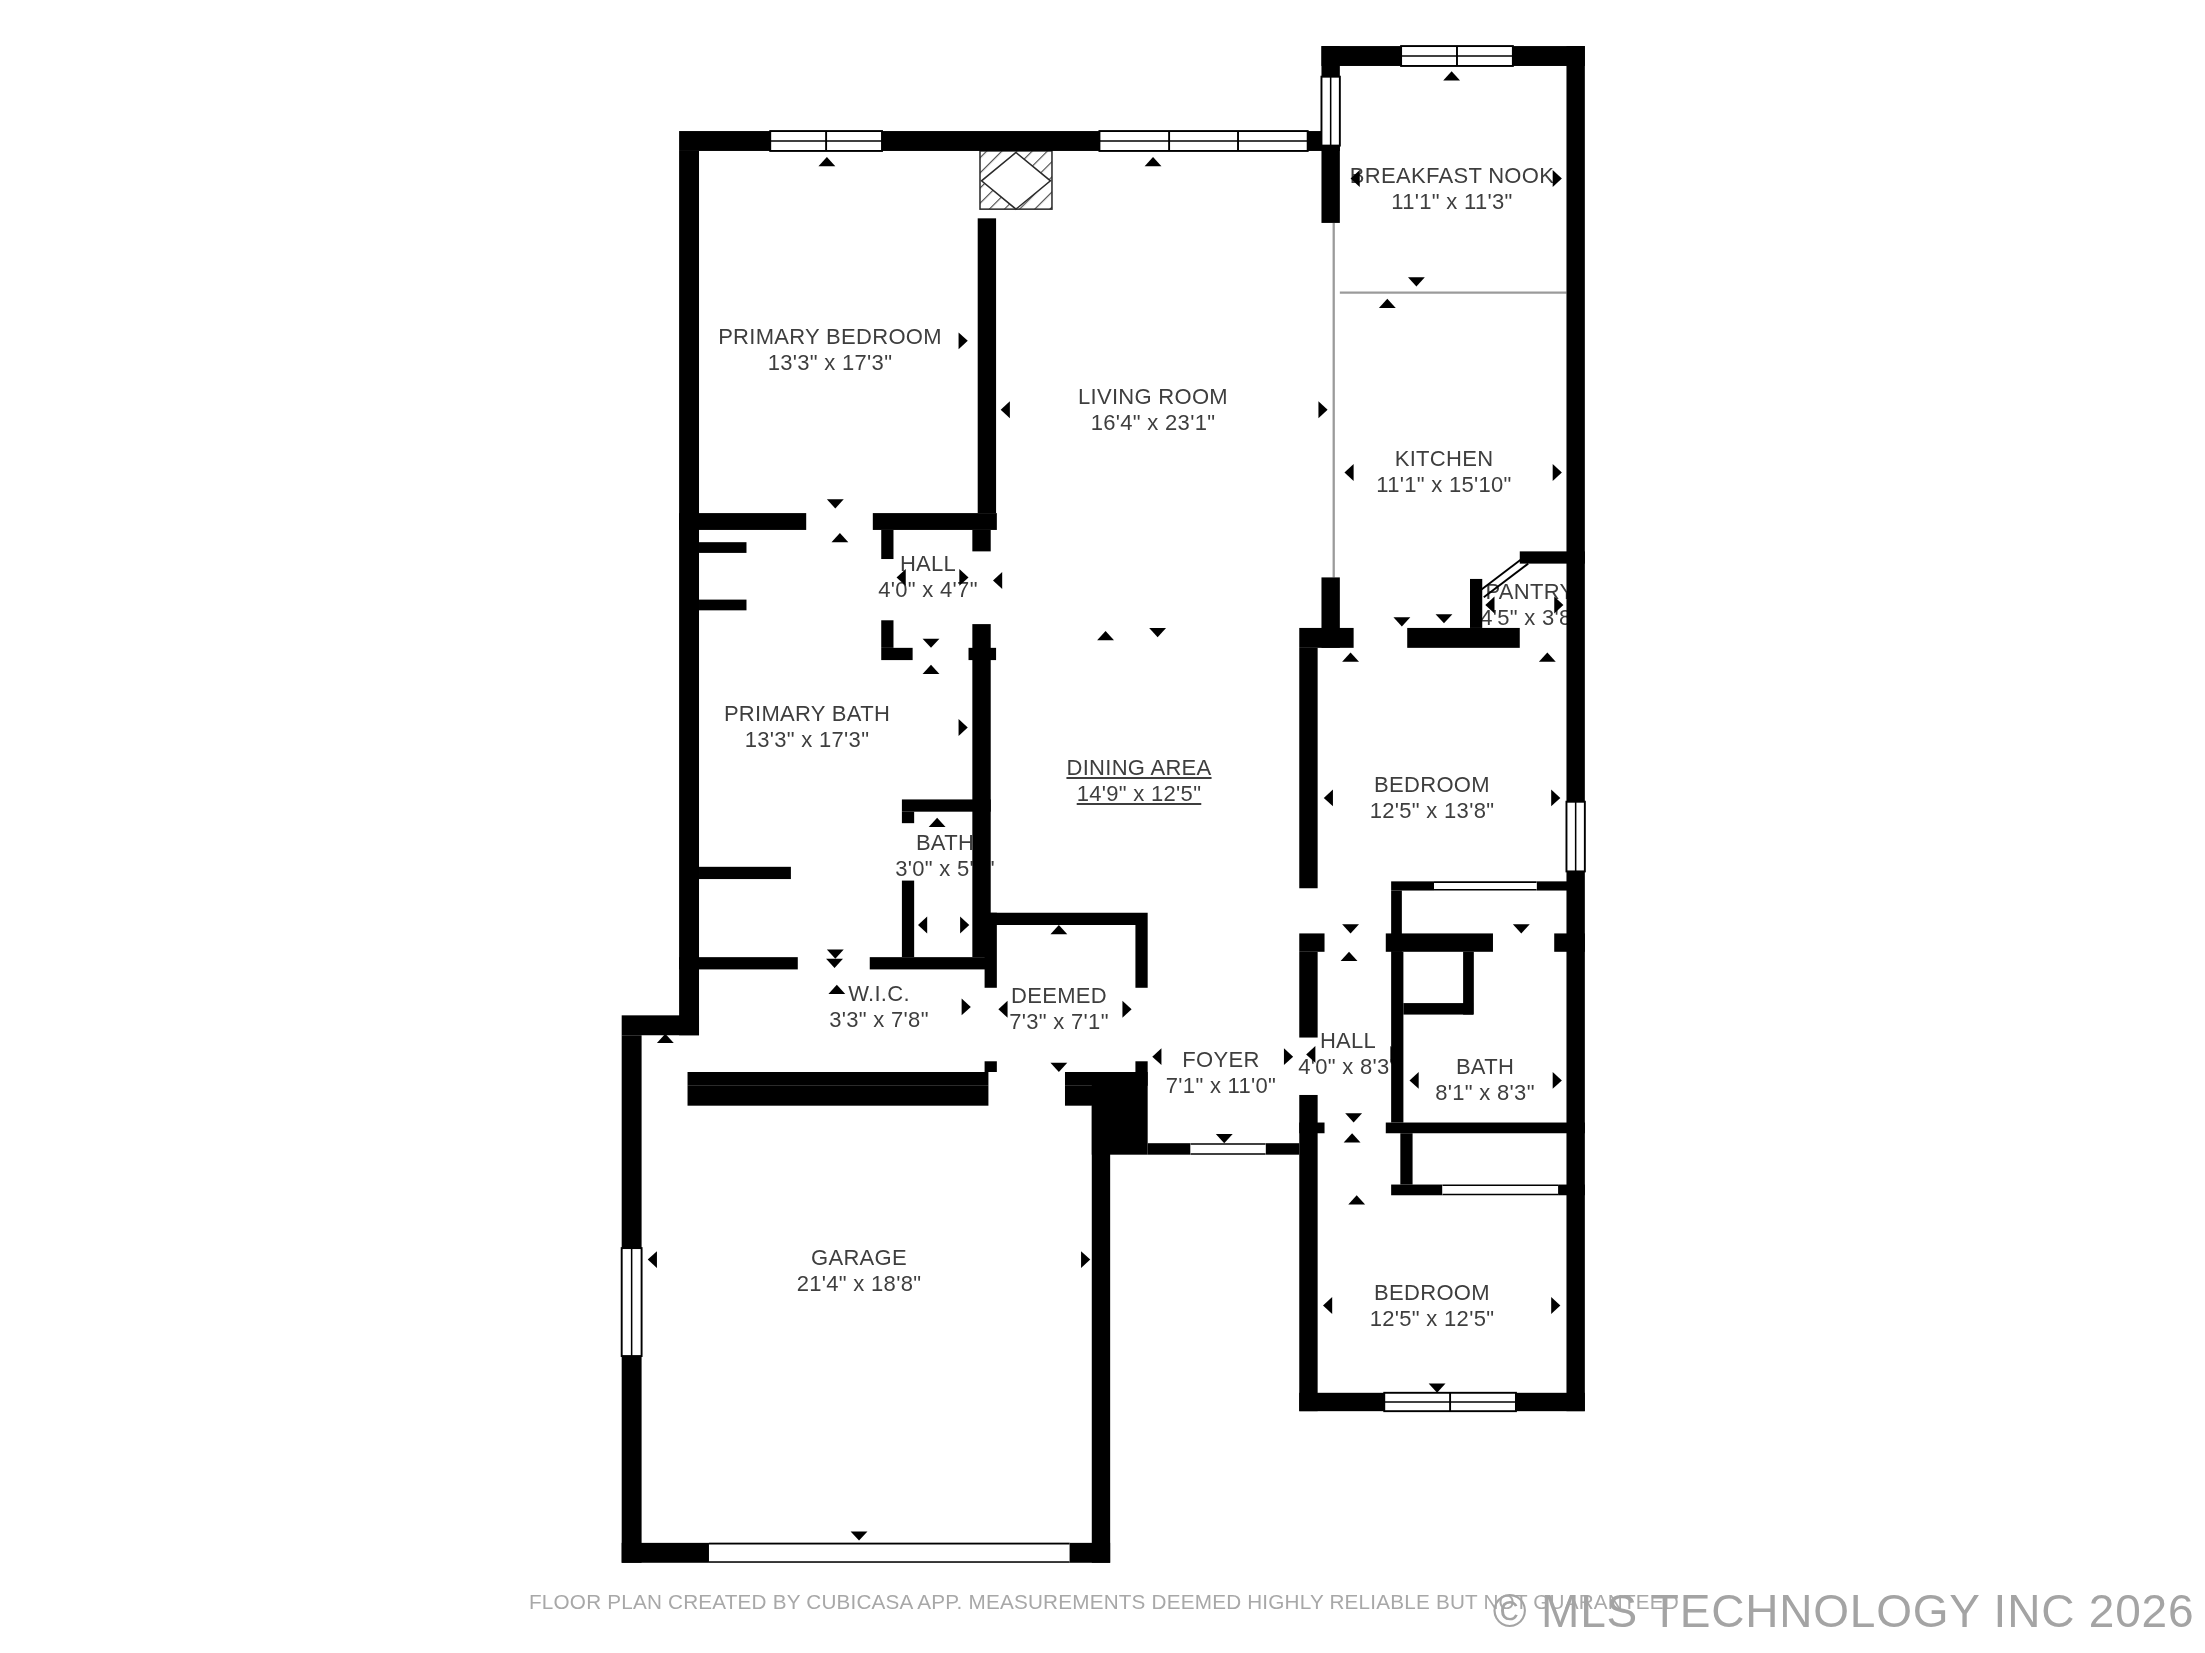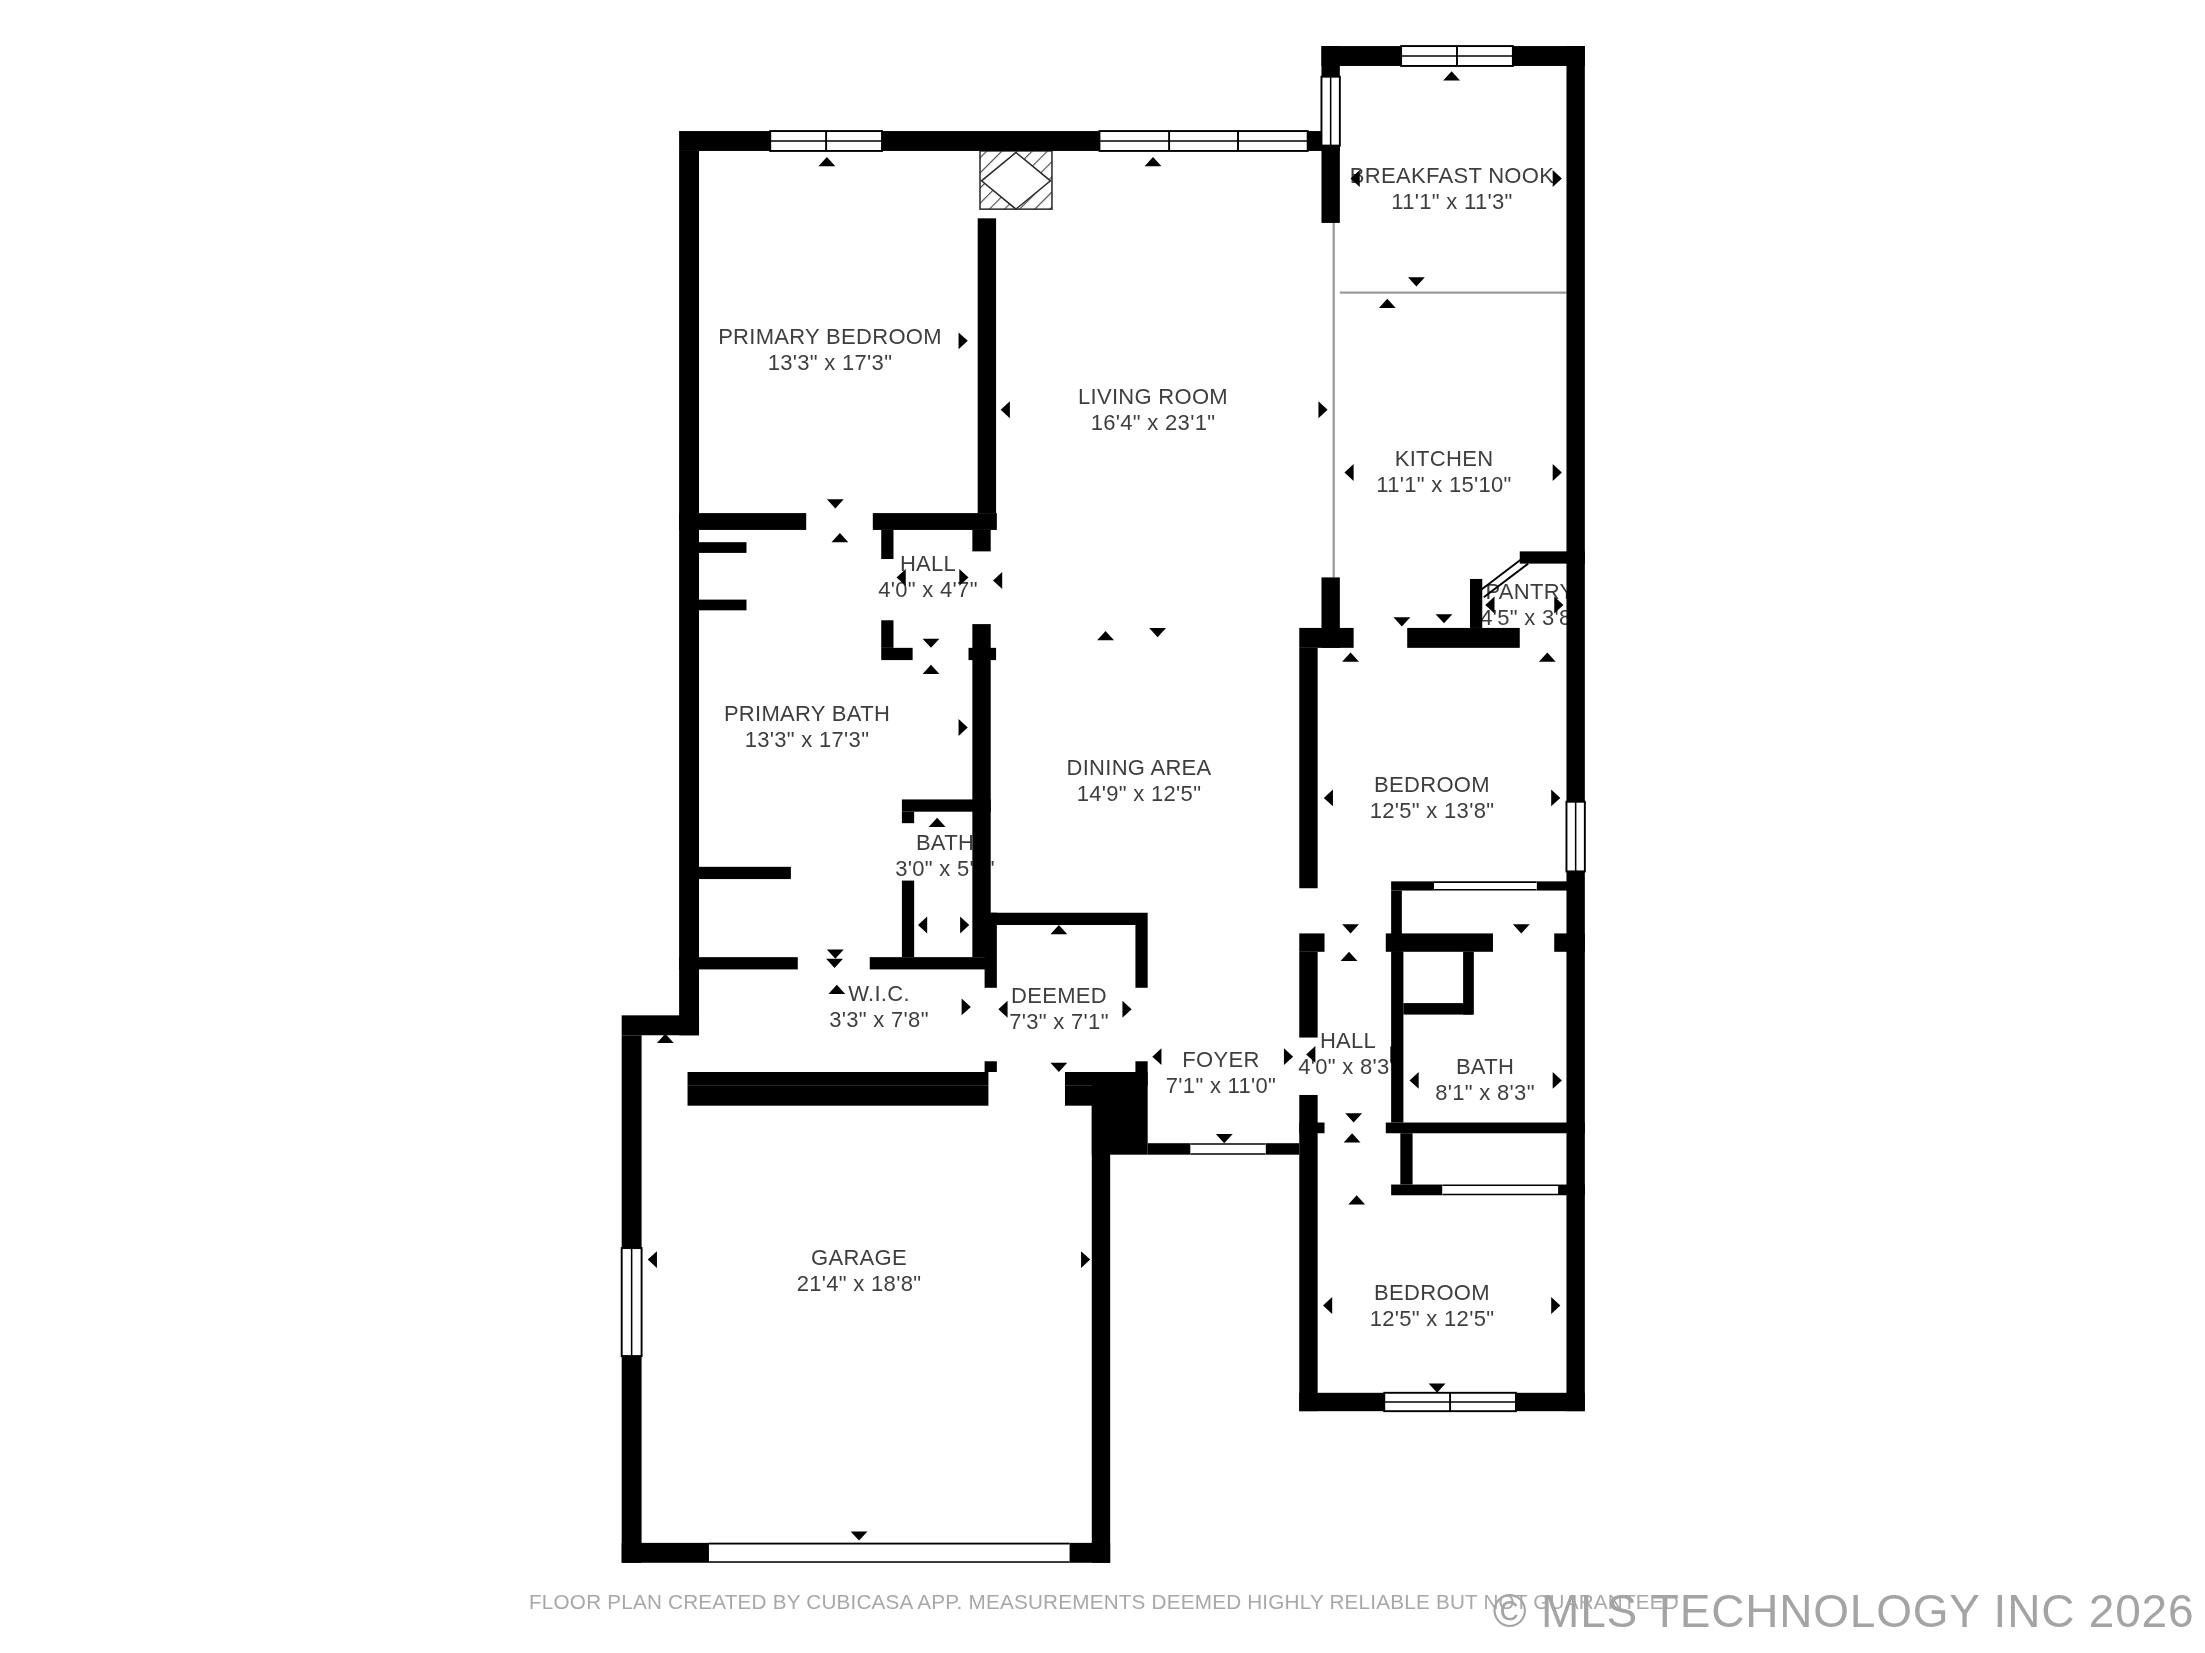--- a/index.html
+++ b/index.html
@@ -43,21 +43,21 @@
         <div>16'4" x 23'1"</div>
       </div>
       <div class="room-label" style="left: 928px; top: 577px;">
         <div>HALL</div>
         <div>4'0" x 4'7"</div>
       </div>
       <div class="room-label" style="left: 807px; top: 727px;">
         <div>PRIMARY BATH</div>
         <div>13'3" x 17'3"</div>
       </div>
-      <div class="room-label" style="left: 1139px; top: 781px;">
+      <div class="room-label" style="left: 1139px; top: 781px; text-decoration: underline;">
         <div>DINING AREA</div>
         <div>14'9" x 12'5"</div>
       </div>
       <div class="room-label" style="left: 945px; top: 856px;">
         <div>BATH</div>
         <div>3'0" x 5'9"</div>
       </div>
       <div class="room-label" style="left: 1432px; top: 798px;">
         <div>BEDROOM</div>
         <div>12'5" x 13'8"</div>

